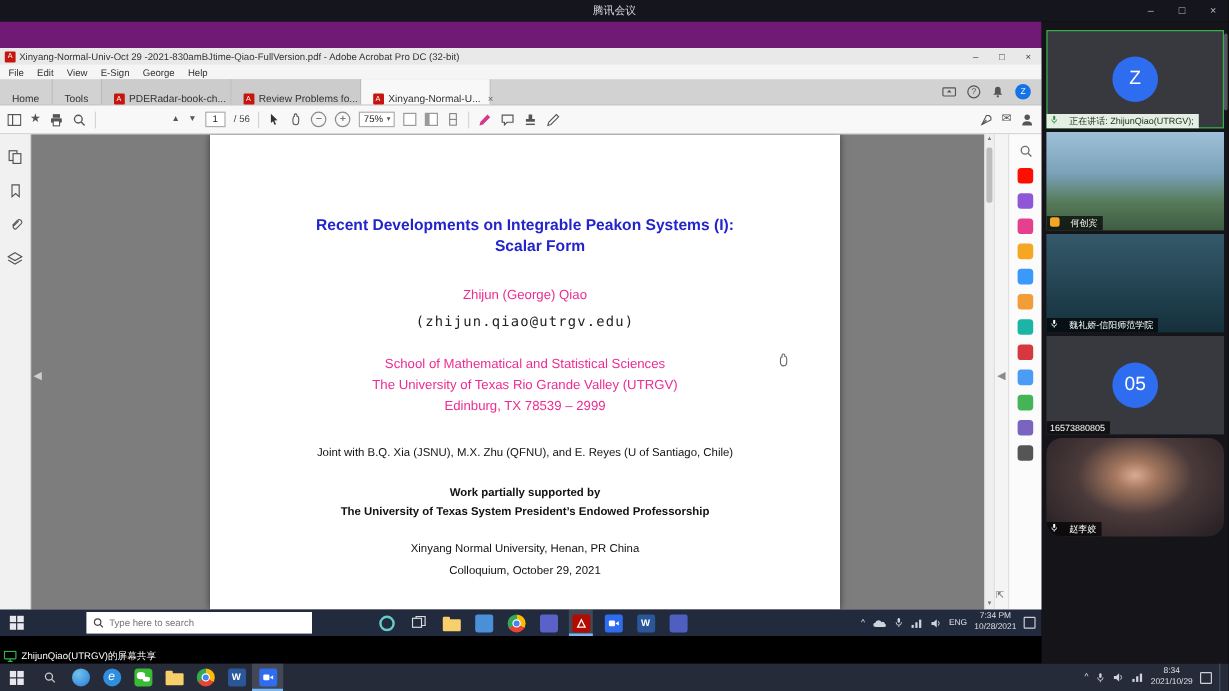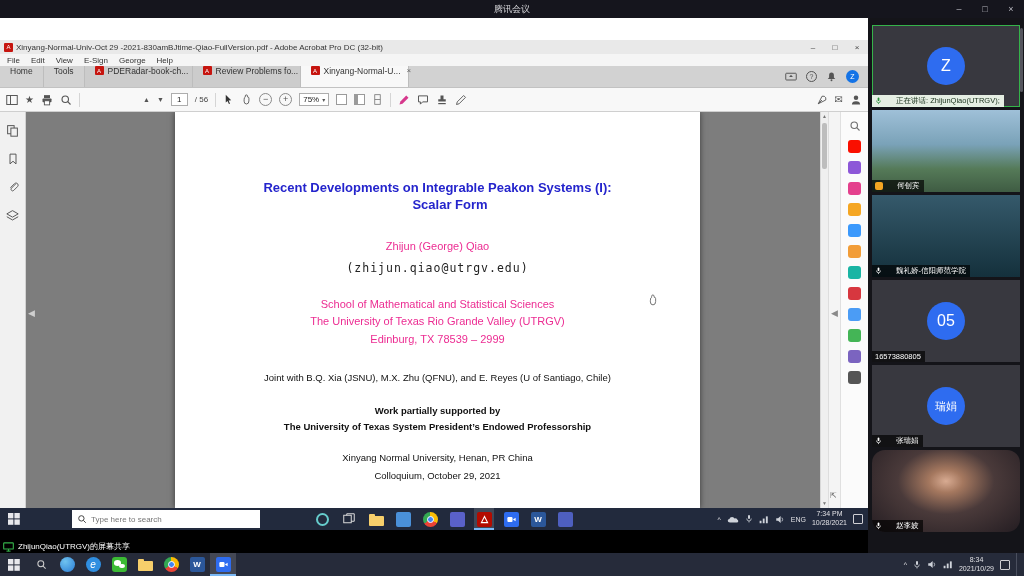--- a/index.html
+++ b/index.html
@@ -8,36 +8,36 @@
   .screen { position:relative; width:1024px; height:576px; background:#000; }
 
   
   .app-titlebar { position:absolute; top:0; left:0; width:1024px; height:18px; background:#15151d;
     display:flex; align-items:center; justify-content:center; color:#d8d8dc; font-size:9px; }
   .win-controls { position:absolute; right:0; top:0; height:18px; display:flex; }
   .win-btn { width:26px; height:18px; display:flex; align-items:center; justify-content:center; color:#b8b8c0; font-size:9px; cursor:default; }
 
   
   .main { position:absolute; top:18px; left:0; width:1024px; height:535px; display:flex; }
-  .share-area { position:relative; width:868px; height:405px; background:#ffffff; }
+  .share-area { position:relative; width:868px; height:405px; background:#701a75; }
   .participants { position:relative; width:156px; height:535px; background:#141419; padding-top:7px; overflow:hidden; }
 
   
   .acb { position:absolute; top:22px; left:0; width:868px; height:468px; background:#fff; font-size:8px; }
   .acb-titlebar { height:14px; background:#e9e9e9; display:flex; align-items:center; color:#333; padding-left:4px; }
   .acb-title { margin-left:3px; white-space:nowrap; overflow:hidden; }
   .acb-controls { margin-left:auto; display:flex; height:14px; }
   .acb-controls .win-btn { width:22px; height:14px; color:#444; font-size:8px; }
   .pdf-mini { width:9px; height:9px; background:#c6150f; border-radius:1px; color:#fff; font-size:6px; display:inline-flex; align-items:center; justify-content:center; flex:none; }
 
   .acb-menubar { height:12px; background:#f5f5f5; display:flex; align-items:center; gap:11px; padding-left:7px; color:#333; }
   .menu-item { cursor:default; }
 
   .acb-tabbar { height:22px; background:#d2d2d2; display:flex; align-items:stretch; border-bottom:1px solid #c2c2c2; }
-  .tab { display:flex; align-items:flex-start; gap:4px; padding:0 10px; font-size:8.5px; color:#333; border-right:1px solid #bdbdbd; white-space:nowrap; }
+  .tab { display:flex; align-items:flex-end; gap:4px; padding:0 10px; font-size:8.5px; color:#333; border-right:1px solid #bdbdbd; white-space:nowrap; }
   .tab.doc { background:#cccccc; max-width:108px; }
   .tab.active { background:#f8f8f8; }
   .tab .tab-close { color:#666; font-size:8px; margin-left:2px; }
   .tabbar-right { margin-left:auto; display:flex; align-items:center; gap:9px; padding-right:9px; color:#444; }
   .avatar-dot { width:13px; height:13px; border-radius:50%; background:#1473e6; color:#fff; display:flex; align-items:center; justify-content:center; font-size:7px; }
   .help-circle { width:11px; height:11px; border-radius:50%; border:1px solid #555; display:flex; align-items:center; justify-content:center; font-size:7px; color:#555; }
 
   .acb-toolbar { height:24px; background:#f8f8f8; border-bottom:1px solid #cfcfcf; display:flex; align-items:center; color:#444; padding:0 6px; gap:7px; }
   .tbar-group { display:flex; align-items:center; gap:7px; }
   .tbar-sep { width:1px; height:14px; background:#d5d5d5; }
@@ -103,21 +103,21 @@
   
   .share-banner { position:absolute; left:0; top:522px; height:13px; display:flex; align-items:center; gap:4px;
     background:#000; color:#fff; font-size:8px; padding:0 6px 0 3px; white-space:nowrap; }
 
   
   .tile { position:relative; width:148px; height:82px; margin:0 4px 3px 4px; background:#38383f; overflow:hidden; }
   .tile.speaking { outline:1px solid #35b34a; outline-offset:-1px; }
   .p-avatar { position:absolute; left:50%; top:50%; transform:translate(-50%,-50%); width:38px; height:38px; border-radius:50%;
     background:#2e6cf0; color:#fff; display:flex; align-items:center; justify-content:center; font-size:16px; }
   .p-avatar.small-text { font-size:11px; }
-  .tile-label { position:absolute; left:0; bottom:0; max-width:148px; display:flex; align-items:center; gap:14px;
+  .tile-label { position:absolute; left:0; bottom:0; max-width:148px; display:flex; align-items:flex-start; gap:9px;
     background:rgba(0,0,0,.68); color:#fff; font-size:7.5px; padding:1px 4px 1px 3px; white-space:nowrap; overflow:hidden; }
   .tile.speaking .tile-label { background:rgba(238,248,236,.95); color:#17301a; }
   .host-badge { width:8px; height:8px; background:#f5a623; border-radius:2px; flex:none; }
   .photo-family { background:linear-gradient(180deg,#9fc0d8 0%,#7aa2b8 42%,#557a58 72%,#3f5c43 100%); }
   .photo-lake { background:linear-gradient(180deg,#35596b 0%,#244452 52%,#14303c 100%); }
   .photo-portrait { background:radial-gradient(ellipse at 50% 38%, #d8ab92 0%, #a5785f 16%, #4a3a3a 46%, #241d22 100%);border-radius:13px; }
   .panel-sb { position:absolute; right:1px; top:10px; width:3px; height:64px; background:#55555e; border-radius:2px; }
 
   
   .local-taskbar { position:absolute; top:553px; left:0; width:1024px; height:23px; background:#262b3a;
@@ -538,33 +538,20 @@
         </div>
       </div>
 
       <div class="tile">
         <span class="p-avatar">05</span>
         <div class="tile-label">
           <span>16573880805</span>
         </div>
       </div>
 
-      <div class="tile">
-        <span class="p-avatar small-text">瑞娟</span>
-        <div class="tile-label">
-          <span>
-            <svg width="7" height="8" viewBox="0 0 16 18">
-                <rect x="6" y="1" width="4" height="8" rx="2" fill="#fff"></rect>
-                <path d="M3.5 8 Q3.5 13 8 13 Q12.5 13 12.5 8" fill="none" stroke="#fff" stroke-width="1.6"></path>
-                <line x1="8" y1="13" x2="8" y2="16" stroke="#fff" stroke-width="1.6"></line>
-              </svg>
-          </span>
-          <span>张瑞娟</span>
-        </div>
-      </div>
 
       <div class="tile photo-portrait">
         <div class="tile-label">
           <span>
             <svg width="7" height="8" viewBox="0 0 16 18">
                 <rect x="6" y="1" width="4" height="8" rx="2" fill="#fff"></rect>
                 <path d="M3.5 8 Q3.5 13 8 13 Q12.5 13 12.5 8" fill="none" stroke="#fff" stroke-width="1.6"></path>
                 <line x1="8" y1="13" x2="8" y2="16" stroke="#fff" stroke-width="1.6"></line>
               </svg>
           </span>

